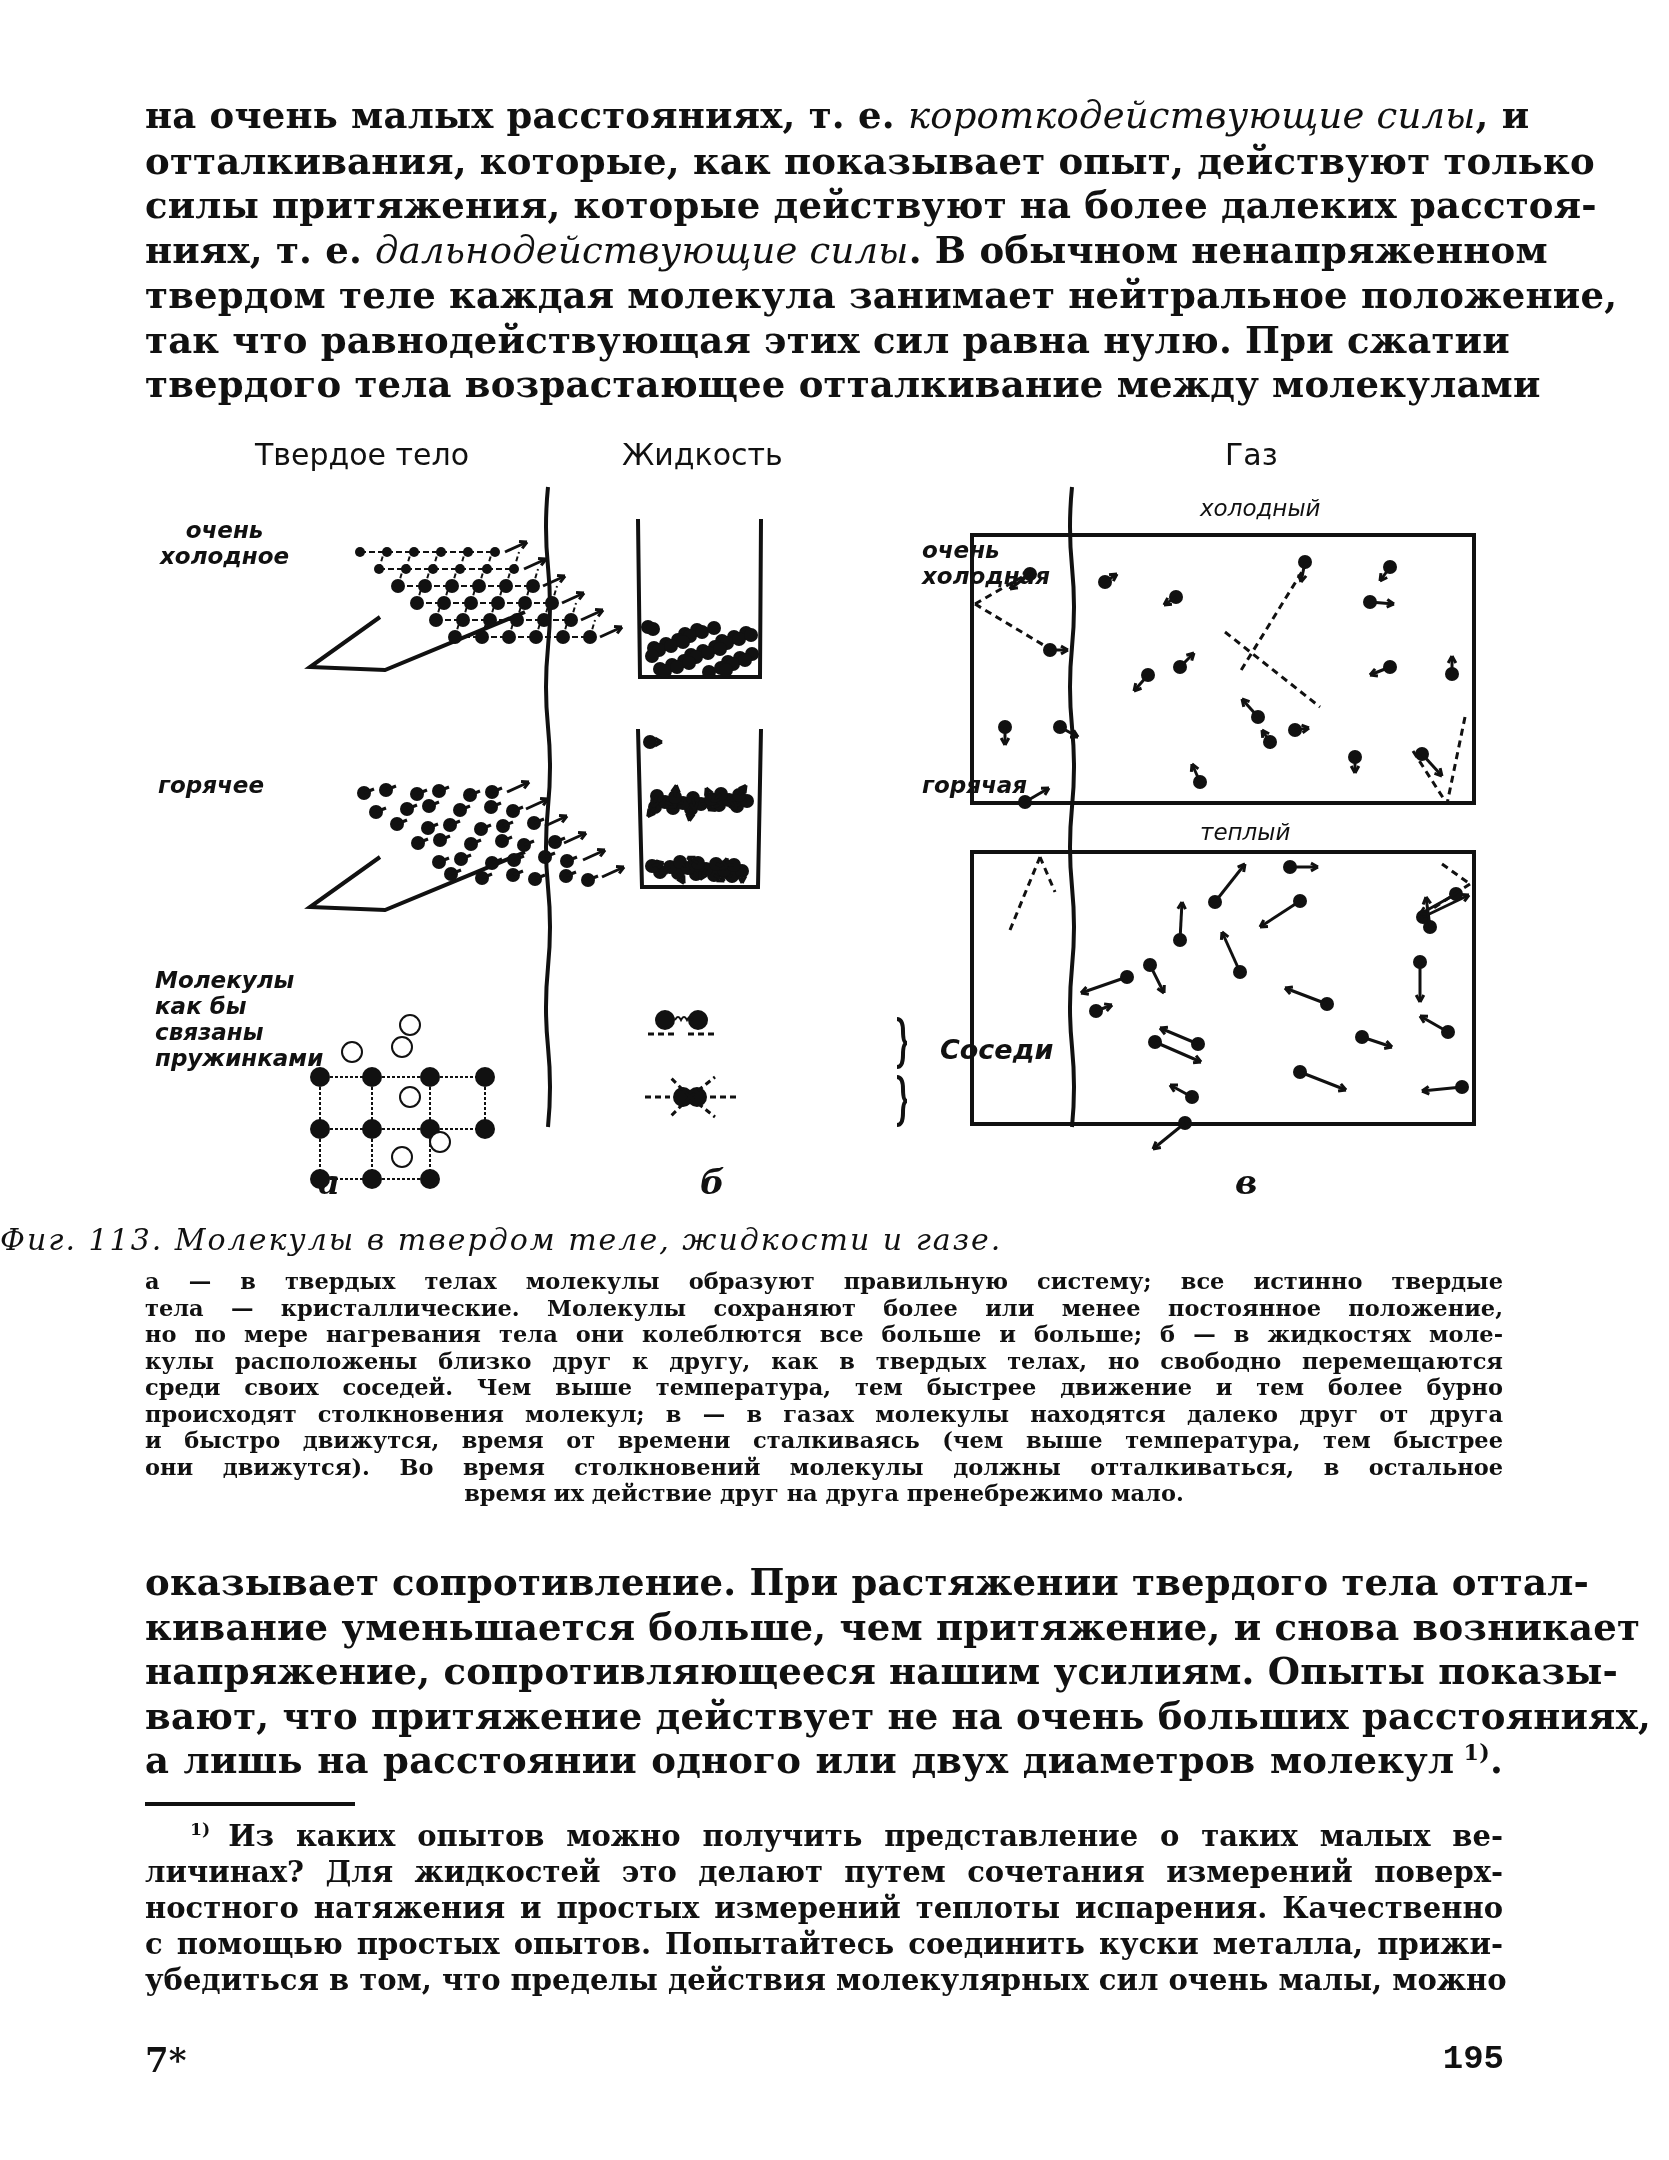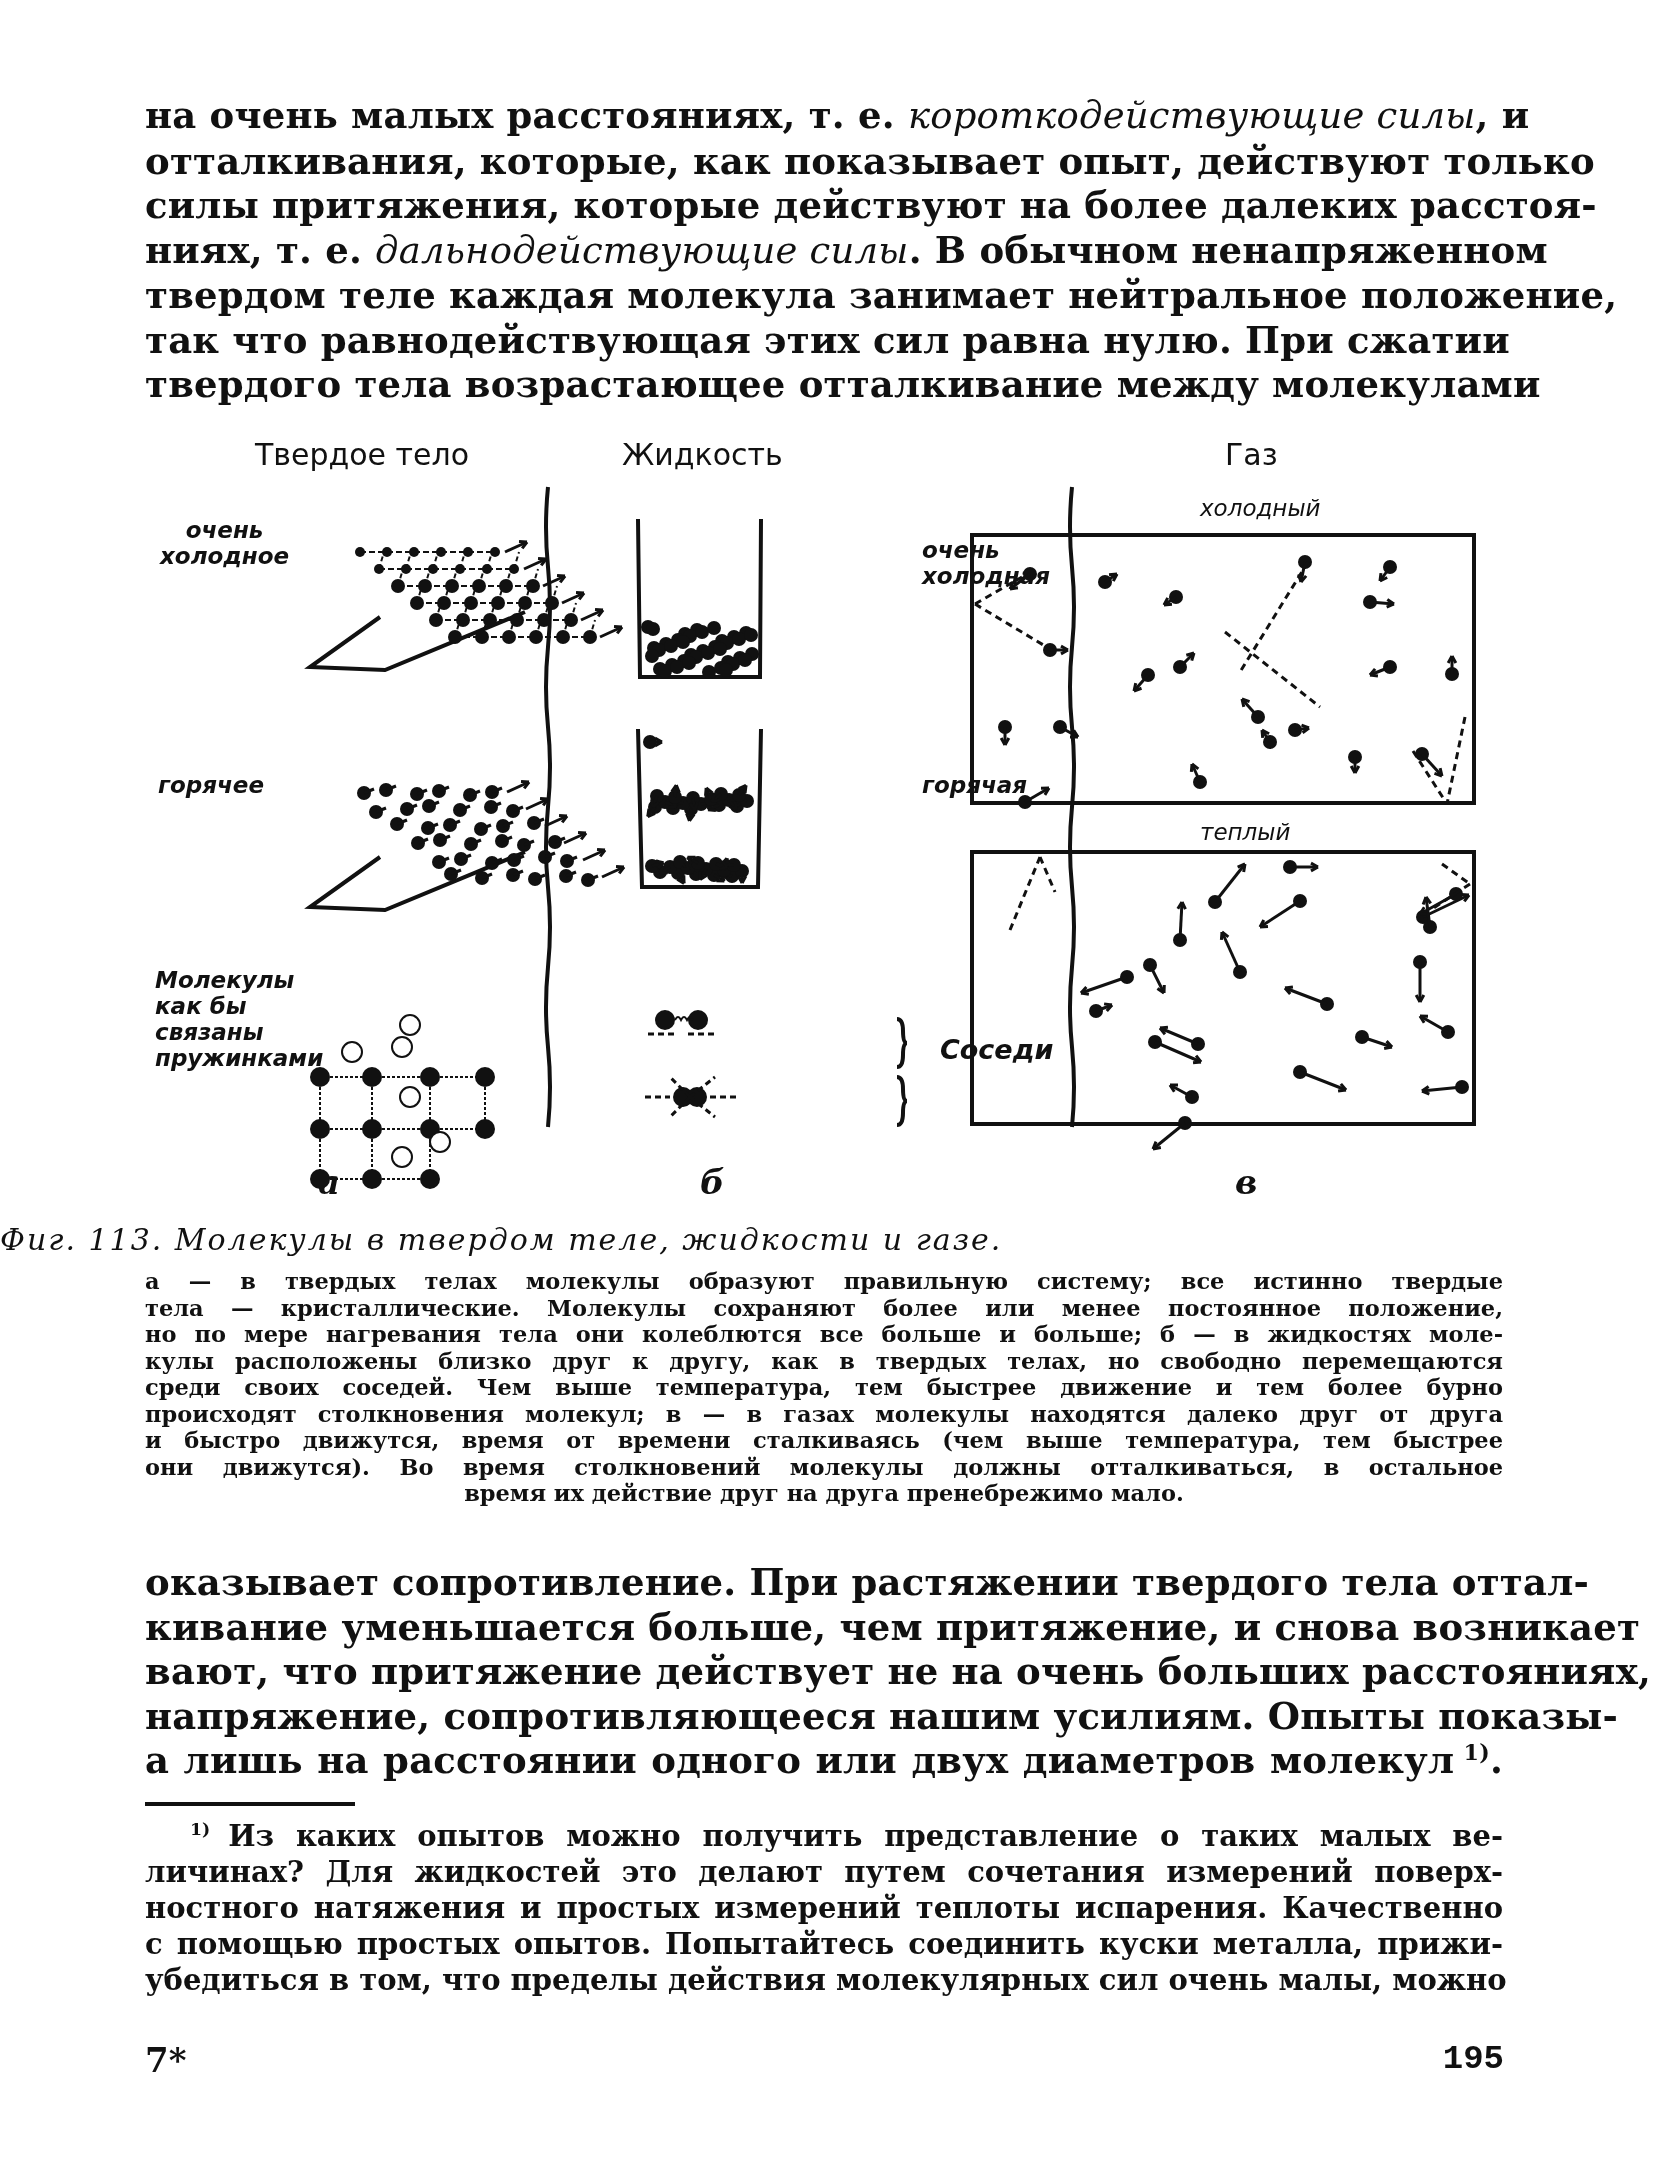--- a/index.html
+++ b/index.html
@@ -637,22 +637,22 @@
     <span class="line">среди своих соседей. Чем выше температура, тем быстрее движение и тем более бурно</span>
     <span class="line">происходят столкновения молекул; в — в газах молекулы находятся далеко друг от друга</span>
     <span class="line">и быстро движутся, время от времени сталкиваясь (чем выше температура, тем быстрее</span>
     <span class="line">они движутся). Во время столкновений молекулы должны отталкиваться, в остальное</span>
     <span class="line center">время их действие друг на друга пренебрежимо мало.</span>
   </div>
 
 <div id="bottom-text" class="body-text">
     <span class="line"><span>оказывает сопротивление. При растяжении твердого тела оттал-</span></span>
     <span class="line"><span>кивание уменьшается больше, чем притяжение, и снова возникает</span></span>
+    <span class="line"><span>напряжение, сопротивляющееся нашим усилиям. Опыты показы-</span></span>
     <span class="line"><span>вают, что притяжение действует не на очень больших расстояниях,</span></span>
-    <span class="line"><span>напряжение, сопротивляющееся нашим усилиям. Опыты показы-</span></span>
     <span class="line"><span>а лишь на расстоянии одного или двух диаметров молекул</span><sup> 1)</sup><span>.</span></span>
   </div>
 
 <div class="footnote-rule"></div>
 <div class="footnote" id="footnote">
     <span class="line first"><sup>1) </sup><span>Из каких опытов можно получить представление о таких малых ве-</span></span>
     <span class="line"><span>личинах? Для жидкостей это делают путем сочетания измерений поверх-</span></span>
     <span class="line"><span>ностного натяжения и простых измерений теплоты испарения. Качественно</span></span>
     <span class="line"><span>с помощью простых опытов. Попытайтесь соединить куски металла, прижи-</span></span>
     <span class="line"><span>убедиться в том, что пределы действия молекулярных сил очень малы, можно</span></span>

